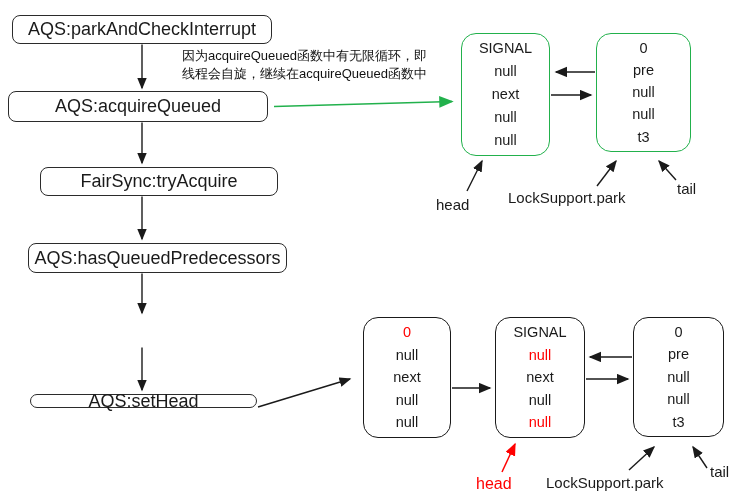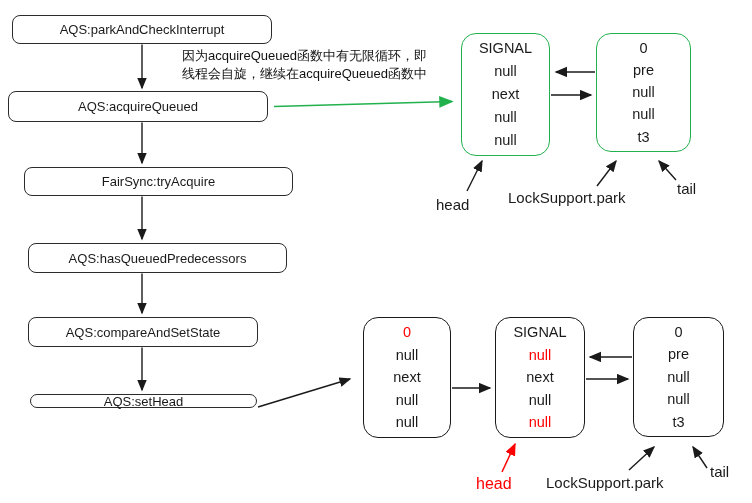--- a/index.html
+++ b/index.html
@@ -7,21 +7,21 @@
   .canvas {
     position:relative; width:752px; height:503px; background:#ffffff;
     overflow:hidden;
   }
   svg.arrow-layer { position:absolute; left:0; top:0; width:752px; height:503px; pointer-events:none; }
 
   .flow-box {
     position:absolute; box-sizing:border-box;
     border:1.5px solid #2b2b2b; border-radius:8px; background:#ffffff;
     display:flex; align-items:center; justify-content:center;
-    font-size:13px; color:#1a1a1a; white-space:nowrap;
+    font-size:18px; color:#1a1a1a; white-space:nowrap;
   }
 
   .node {
     position:absolute; box-sizing:border-box;
     border:1.7px solid #1a1a1a; border-radius:15px; background:#ffffff;
     display:flex; flex-direction:column; justify-content:space-around;
     padding:3px 8px; text-align:center;
   }
   .node.green { border-color:#22b14c; }
   .nrow { font-size:14.5px; color:#1a1a1a; line-height:1; }
@@ -74,23 +74,22 @@
     <line x1="632" y1="357" x2="590" y2="357" stroke="#1a1a1a" stroke-width="1.5" marker-end="url(#mB)"></line>
     <line x1="586" y1="379" x2="628" y2="379" stroke="#1a1a1a" stroke-width="1.5" marker-end="url(#mB)"></line>
 
     <line x1="502" y1="472" x2="515" y2="444" stroke="#ff0000" stroke-width="1.5" marker-end="url(#mR)"></line>
     <line x1="629" y1="470" x2="654" y2="447" stroke="#1a1a1a" stroke-width="1.4" marker-end="url(#mB)"></line>
     <line x1="707" y1="468" x2="693" y2="447" stroke="#1a1a1a" stroke-width="1.4" marker-end="url(#mB)"></line>
   </svg>
 
   <div class="flow-box" style="left:12px;top:15px;width:260px;height:29px">AQS:parkAndCheckInterrupt</div>
   <div class="flow-box" style="left:8px;top:91px;width:260px;height:31px">AQS:acquireQueued</div>
-  <div class="flow-box" style="left:24px;top:167px;width:269px;height:29px">FairSync:tryAcquire</div>
+  <div class="flow-box" style="left:40px;top:167px;width:238px;height:29px">FairSync:tryAcquire</div>
   <div class="flow-box" style="left:28px;top:243px;width:259px;height:30px">AQS:hasQueuedPredecessors</div>
-  <div class="flow-box" style="left:28px;top:317px;width:230px;height:30px">AQS:compareAndSetState</div>
   <div class="flow-box" style="left:30px;top:394px;width:227px;height:14px">AQS:setHead</div>
 
   <div class="note">
     <div>因为acquireQueued函数中有无限循环，即</div>
     <div>线程会自旋，继续在acquireQueued函数中</div>
   </div>
 
   <div class="node green" style="left:461px;top:33px;width:89px;height:123px">
     <div class="nrow">SIGNAL</div>
     <div class="nrow">null</div>

